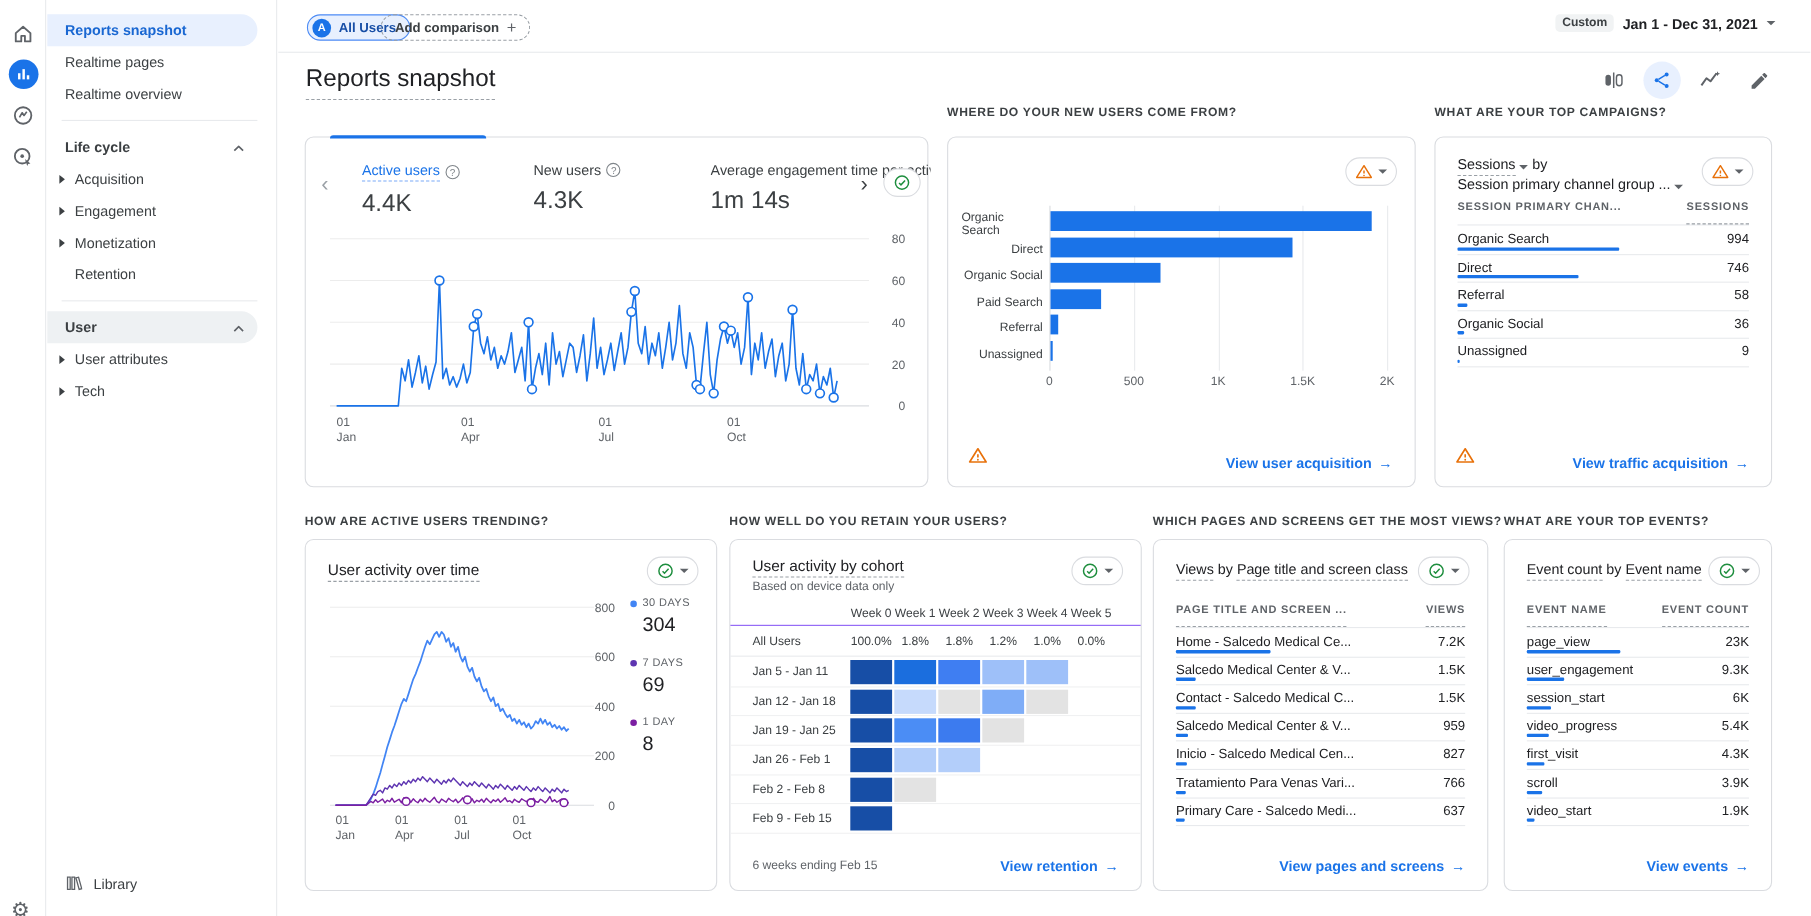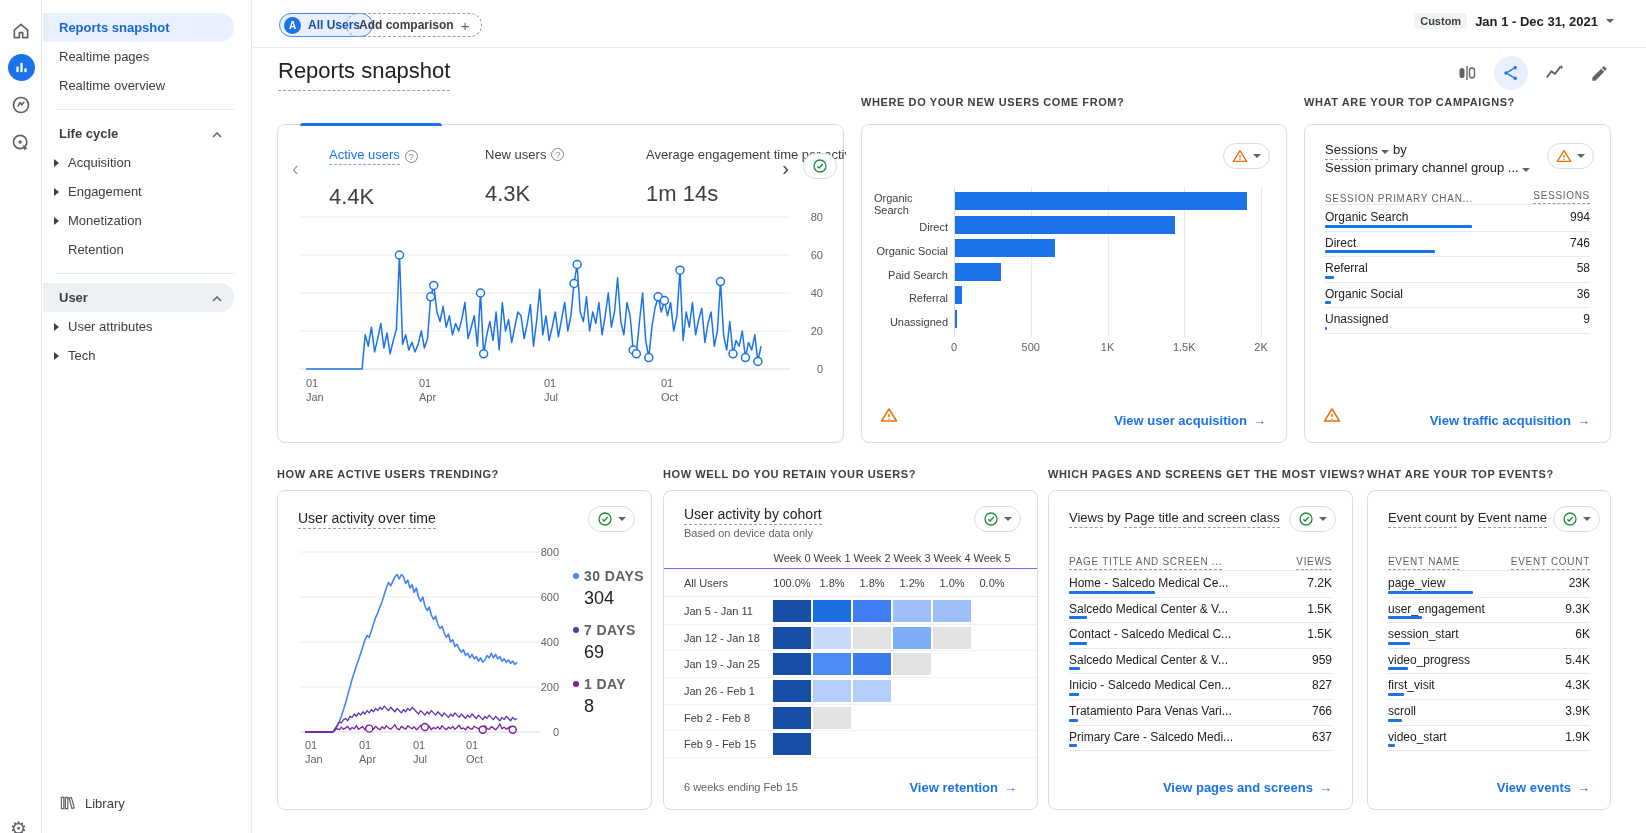--- a/index.html
+++ b/index.html
@@ -46,21 +46,21 @@
   .card { position:absolute; background:#fff; border:1px solid #dadce0; border-radius:8px; }
 
   
   .tab-indicator { position:absolute; left:22px; top:-2px; width:142px; height:3px; background:#1a73e8; border-radius:3px 3px 0 0; }
   .chev { position:absolute; font-size:20px; color:#9aa0a6; cursor:pointer; line-height:1; }
   .ov-metrics { position:absolute; left:51px; top:22px; display:flex;gap:20px; }
   .ov-col { cursor:pointer; }
   .ov-label-row { display:flex; align-items:center; gap:5px; font-size:13px; color:#3c4043; }
   .ov-label-row.sel { color:#1a73e8; }
   .ov-label-row.sel .dash-u { border-color:#7baaf7; }
-  .ov-value { font-size:22px; color:#3c4043; margin-top:19px; }
+  .ov-value { font-size:22px; color:#3c4043; margin-top:7px; }
   .qm { width:13px; height:13px; border:1px solid #80868b; border-radius:50%; font-size:9px; line-height:12px; text-align:center; color:#80868b; flex:none; }
 
   .dash-u { border-bottom:1px dashed #9aa0a6; padding-bottom:2px; }
   .caret { width:0; height:0; border-left:4px solid transparent; border-right:4px solid transparent; border-top:4.5px solid #5f6368; display:inline-block; }
   .pill { position:absolute; height:26px; border:1px solid #dadce0; border-radius:14px; display:flex; align-items:center; gap:5px; padding:0 8px; background:#fff; cursor:pointer; }
 
   .card-head { position:absolute; left:20px; top:16px; font-size:13px; color:#202124; line-height:18px; }
   .blue-link { position:absolute; right:20px; bottom:14px; color:#1a73e8; font-size:13px; font-weight:700; cursor:pointer; display:flex; align-items:center; gap:6px; }
   .warn-corner { position:absolute; left:18px; bottom:14px; }
 
@@ -68,21 +68,21 @@
   .nu-labels { position:absolute; left:12px; top:67px; width:74px; }
   .nu-labels div { height:23.6px; display:flex; align-items:center; justify-content:flex-end; font-size:11px; color:#3c4043; }
   .nu-plot { position:absolute; left:92px; top:62px; width:307px; height:150px; }
   .vgrid { position:absolute; top:0; bottom:0; width:1px; background:#e8eaed; }
   .vgrid.axis { background:#dadce0; }
   .hbar { position:absolute; height:18px; background:#1a73e8; }
   .nu-ticks { position:absolute; left:92px; top:216px; width:307px; height:14px; font-size:11px; color:#5f6368; }
   .nu-ticks span { position:absolute; transform:translateX(-50%); }
 
   
-  .cols-head { position:absolute; left:20px; right:20px; top:56px; height:22px; display:flex; justify-content:space-between; font-size:10px; letter-spacing:.7px; color:#5f6368; font-weight:400; border-bottom:1px solid #e8eaed;align-items:flex-end; }
+  .cols-head { position:absolute; left:20px; right:20px; top:56px; height:22px; display:flex; justify-content:space-between; font-size:10px; letter-spacing:.7px; color:#5f6368; font-weight:700; border-bottom:1px solid #e8eaed; }
   .table-rows { position:absolute; left:20px; right:20px; }
   .trow { position:relative; height:25.6px; border-bottom:1px solid #e8eaed; }
   .trow .tlabel { position:absolute; left:0; top:4px; font-size:12px; color:#202124; white-space:nowrap; }
   .trow .tval { position:absolute; right:0; top:4px; font-size:12px; color:#202124; }
   .trow .tbar { position:absolute; left:0; bottom:3px; height:3px; background:#1a73e8; border-radius:1px; }
 
   
   .co-title-sub { position:absolute; left:20px; top:36px; font-size:11px; color:#5f6368; }
   .co-head { position:absolute; left:0; top:56px; width:100%; height:22px; border-bottom:1px solid #8b5cf6; font-size:11px; color:#3c4043; }
   .co-head span, .co-pct span.v { position:absolute; transform:translateX(-50%); }
@@ -91,21 +91,21 @@
   .co-pct span.v { top:6px; }
   .co-rows { position:absolute; left:0; top:107px; width:100%; }
   .co-row { position:relative; height:26.7px; border-bottom:1px solid #f0f1f2; }
   .co-row .lab { position:absolute; left:20px; top:7px; font-size:11px; color:#3c4043; }
   .co-cell { position:absolute; top:2px; width:38px; height:22px; }
   .co-footer { position:absolute; left:20px; bottom:16px; font-size:11px; color:#5f6368; }
 
   
   .tr-legend { position:absolute; left:295px; top:0; width:75px; }
   .leg-item { position:absolute; left:0; cursor:pointer; }
-  .leg-row { display:flex; align-items:center; gap:5px; font-size:14px; font-weight:700; letter-spacing:.4px; color:#5f6368;margin-top:25px; }
+  .leg-row { display:flex; align-items:center; gap:5px; font-size:10px; font-weight:400; letter-spacing:.4px; color:#5f6368; }
   .leg-dot { width:6px; height:6px; border-radius:50%; flex:none; }
   .leg-val { font-size:18px; color:#202124; margin-top:4px; margin-left:11px; }
 
   svg.chart { position:absolute; left:0; top:0; pointer-events:none; }
   text { font-family:"Liberation Sans", sans-serif; }
 </style>
 </head>
 <body>
 
 <div class="screen">

